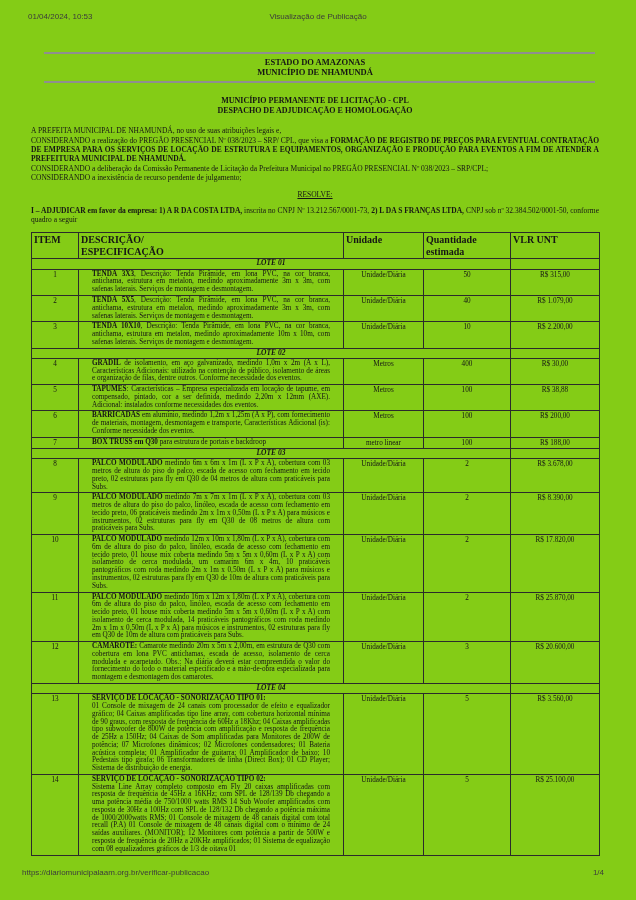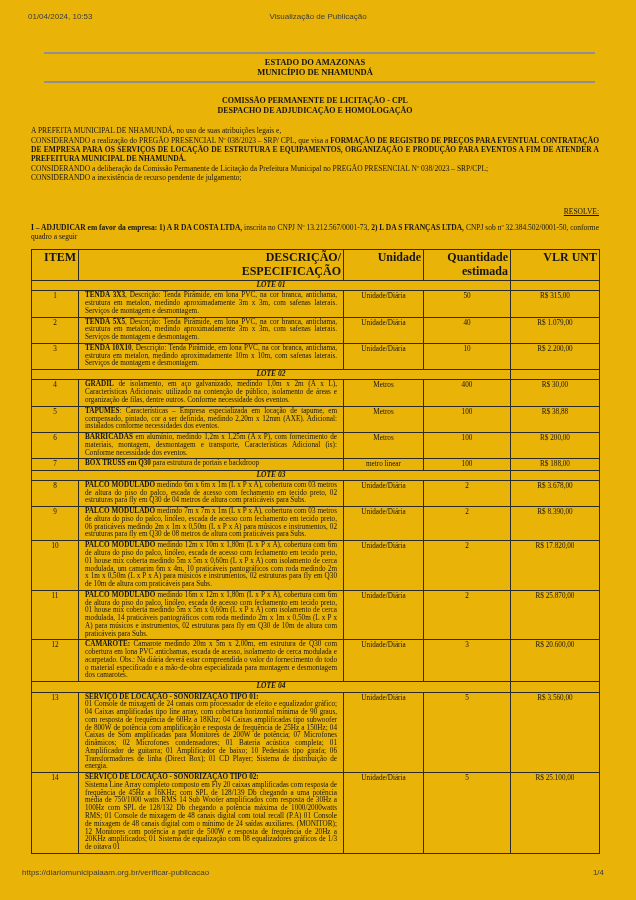--- a/index.html
+++ b/index.html
@@ -1,34 +1,34 @@
 <!DOCTYPE html>
 <html><head>
 <meta charset="utf-8">
 <style>
   html,body{margin:0;padding:0;background:#ffffff;}
-  .page{position:relative;width:636px;height:900px;background:#eab308;font-family:"Liberation Serif",serif;color:#151515;overflow:hidden;}
+  .page{position:relative;width:636px;height:900px;background:#84cc16;font-family:"Liberation Serif",serif;color:#151515;overflow:hidden;}
   .doc{position:absolute;top:0;left:0;width:636px;height:866px;overflow:hidden;}
   .topbar{position:absolute;top:12px;left:0;width:100%;height:12px;font-family:"Liberation Sans",sans-serif;font-size:8px;color:#3c3c3c;}
   .topbar .date{position:absolute;left:28px;top:0;}
   .topbar .ptitle{position:absolute;left:0;top:0;width:100%;text-align:center;}
   .content{padding:0 37px 0 31px;}
   .rule{height:2px;background:#8f8f8f;margin-left:13px;margin-right:4px;}
   .rule.first{margin-top:52px;}
   .org{text-align:center;font-weight:bold;font-size:8.5px;line-height:1.12;margin:4px 0 4px 0;}
   .committee{text-align:center;font-weight:bold;font-size:8px;line-height:1.2;margin-top:13px;}
   p.para{font-size:7.5px;line-height:1.18;text-align:justify;margin:1px 0 0 0;}
   p.first-para{margin-top:12px;}
-  .resolve{text-align:right;font-size:7.5px;margin-top:24px;}
+  .resolve{text-align:center;font-size:7.5px;margin-top:7px;}
   .resolve span{text-decoration:underline;}
   table.quadro{border-collapse:collapse;table-layout:fixed;width:568px;margin-top:8px;}
   table.quadro th,table.quadro td{border:1px solid #2b2b2b;vertical-align:top;}
-  th.h{font-size:12px;font-weight:bold;text-align:right;padding:1px 2px;line-height:1.15;}
+  th.h{font-size:10px;font-weight:bold;text-align:left;padding:1px 2px;line-height:1.15;}
   td.c-item,td.c-unit,td.c-qty,td.c-price{font-size:7.2px;text-align:center;padding:1px 2px;line-height:1.15;}
-  td.c-desc{font-size:7.2px;text-align:justify;padding:1px 6px;line-height:1.08;}
+  td.c-desc{font-size:7.2px;text-align:justify;padding:1px 13px;line-height:1.08;}
   td.c-desc b.lead{font-weight:bold;}
   td.c-desc b.blk{display:block;}
   tr.lote td{font-size:7.5px;font-weight:bold;font-style:italic;text-align:center;padding:0 0 1px 0;line-height:1.1;margin-top:28px;}
   .footer{position:absolute;top:868px;left:0;width:100%;height:14px;font-family:"Liberation Sans",sans-serif;font-size:8px;color:#3c3c3c;text-decoration:underline;}
   .footer .url{position:absolute;left:22px;top:0;}
   .footer .pageno{position:absolute;right:32px;top:0;}
 </style>
 </head>
 <body>
 
@@ -42,21 +42,21 @@
 
     <div class="content">
       <div class="rule first"></div>
       <div class="org">
         <div>ESTADO DO AMAZONAS</div>
         <div>MUNICÍPIO DE NHAMUNDÁ</div>
       </div>
       <div class="rule"></div>
 
       <div class="committee">
-        <div>COMISSÃO PERMANENTE DE LICITAÇÃO - CPL</div>
+        <div>MUNICÍPIO PERMANENTE DE LICITAÇÃO - CPL</div>
         <div>DESPACHO DE ADJUDICAÇÃO E HOMOLOGAÇÃO</div>
       </div>
 
       <p class="para first-para">A PREFEITA MUNICIPAL DE NHAMUNDÁ, no uso de suas atribuições legais e,</p>
 
       <p class="para"><span>CONSIDERANDO a realização do PREGÃO PRESENCIAL Nº 038/2023 – SRP/ CPL, que visa a </span><b>FORMAÇÃO DE REGISTRO DE PREÇOS PARA EVENTUAL CONTRATAÇÃO DE EMPRESA PARA OS SERVIÇOS DE LOCAÇÃO DE ESTRUTURA E EQUIPAMENTOS, ORGANIZAÇÃO E PRODUÇÃO PARA EVENTOS A FIM DE ATENDER A PREFEITURA MUNICIPAL DE NHAMUNDÁ.</b></p>
 
       <p class="para">CONSIDERANDO a deliberação da Comissão Permanente de Licitação da Prefeitura Municipal no PREGÃO PRESENCIAL Nº 038/2023 – SRP/CPL;</p>
 
       <p class="para">CONSIDERANDO a inexistência de recurso pendente de julgamento;</p>

